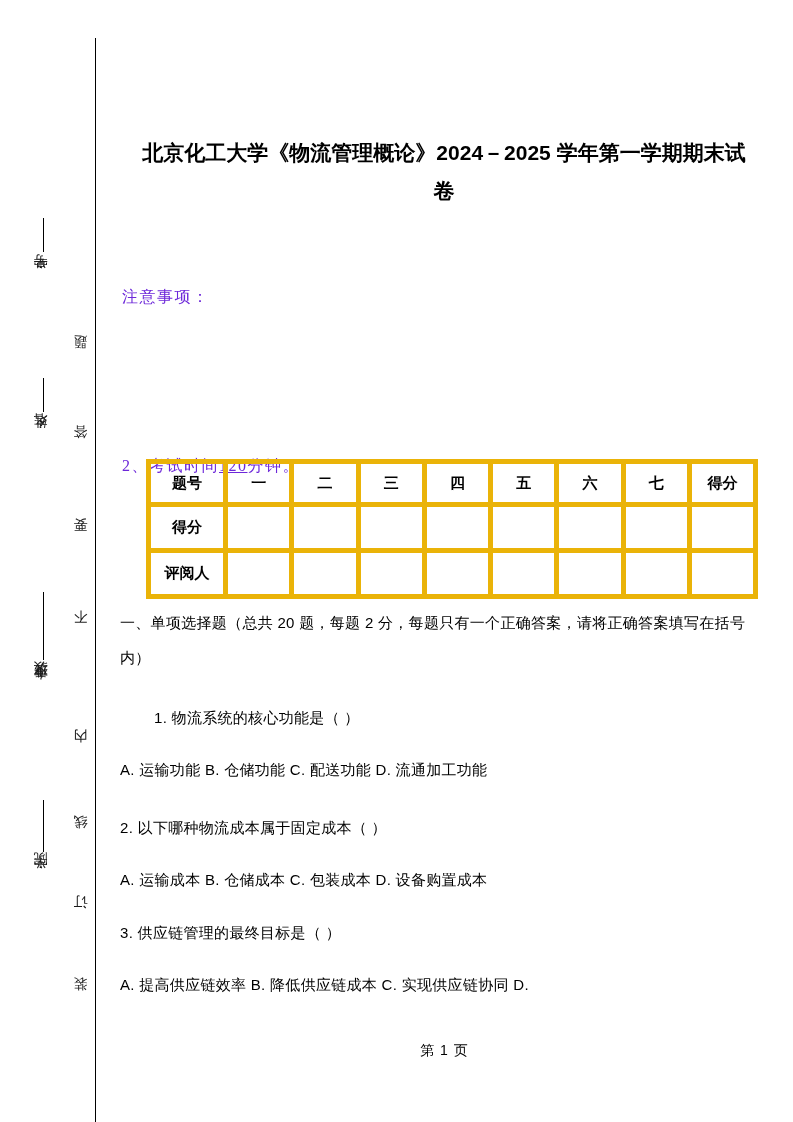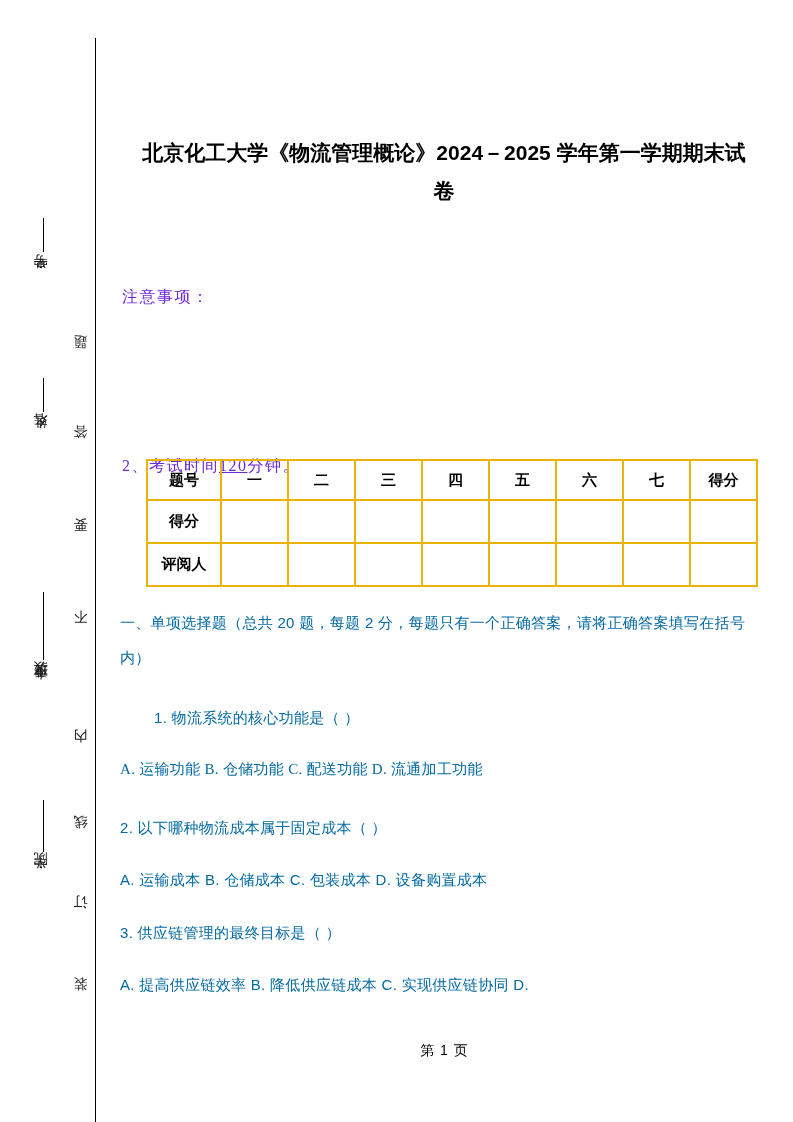--- a/index.html
+++ b/index.html
@@ -125,46 +125,46 @@
   
   #score-table {
     position: absolute;
     left: 50px;
     top: 459px;
     border-collapse: collapse;
     table-layout: fixed;
     width: 612px;
   }
   #score-table td {
-    border: 2px solid #eab308;
+    border: 5px solid #eab308;
     height: 38px;
     text-align: center;
     vertical-align: middle;
     font-family: Liberation Sans, sans-serif;
     font-weight: bold;
     font-size: 15px;
     padding: 0;
   }
   #score-table td.rowhead { width: 72px; }
   #score-table tr.tall td { height: 41px; }
 
   
   .qtext {
     position: absolute;
     left: 24px;
     width: 650px;
     font-family: "Liberation Sans", "DejaVu Sans", sans-serif;
     font-size: 15px;
     letter-spacing: 0.3px;
     line-height: 35px;
-    color: #0369a1;
+    color: #000000;
   }
   #section-1-heading { top: 605px; }
   #q1-stem    { top: 700px; margin-left: 34px; }
-  #q1-options { top: 752px; font-family: Liberation Serif, serif; }
+  #q1-options { top: 752px; }
   #q2-stem    { top: 810px; }
   #q2-options { top: 862px; }
   #q3-stem    { top: 915px; }
   #q3-options { top: 967px; }
 
   #page-footer {
     position: absolute;
     left: 0;
     top: 1042px;
     width: 697px;

